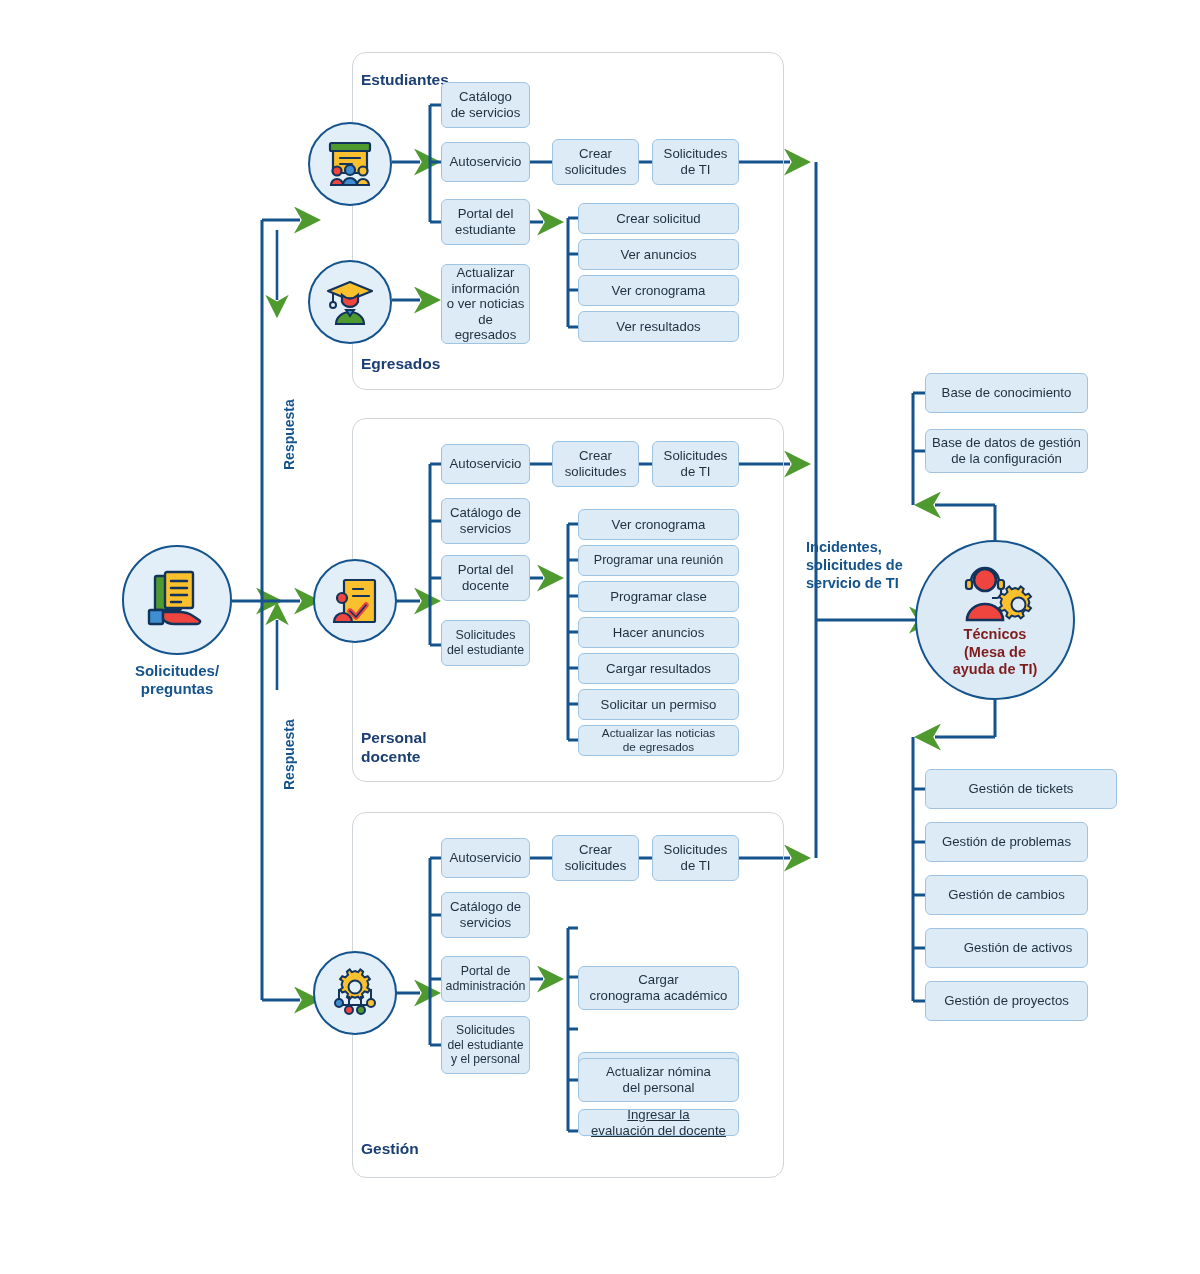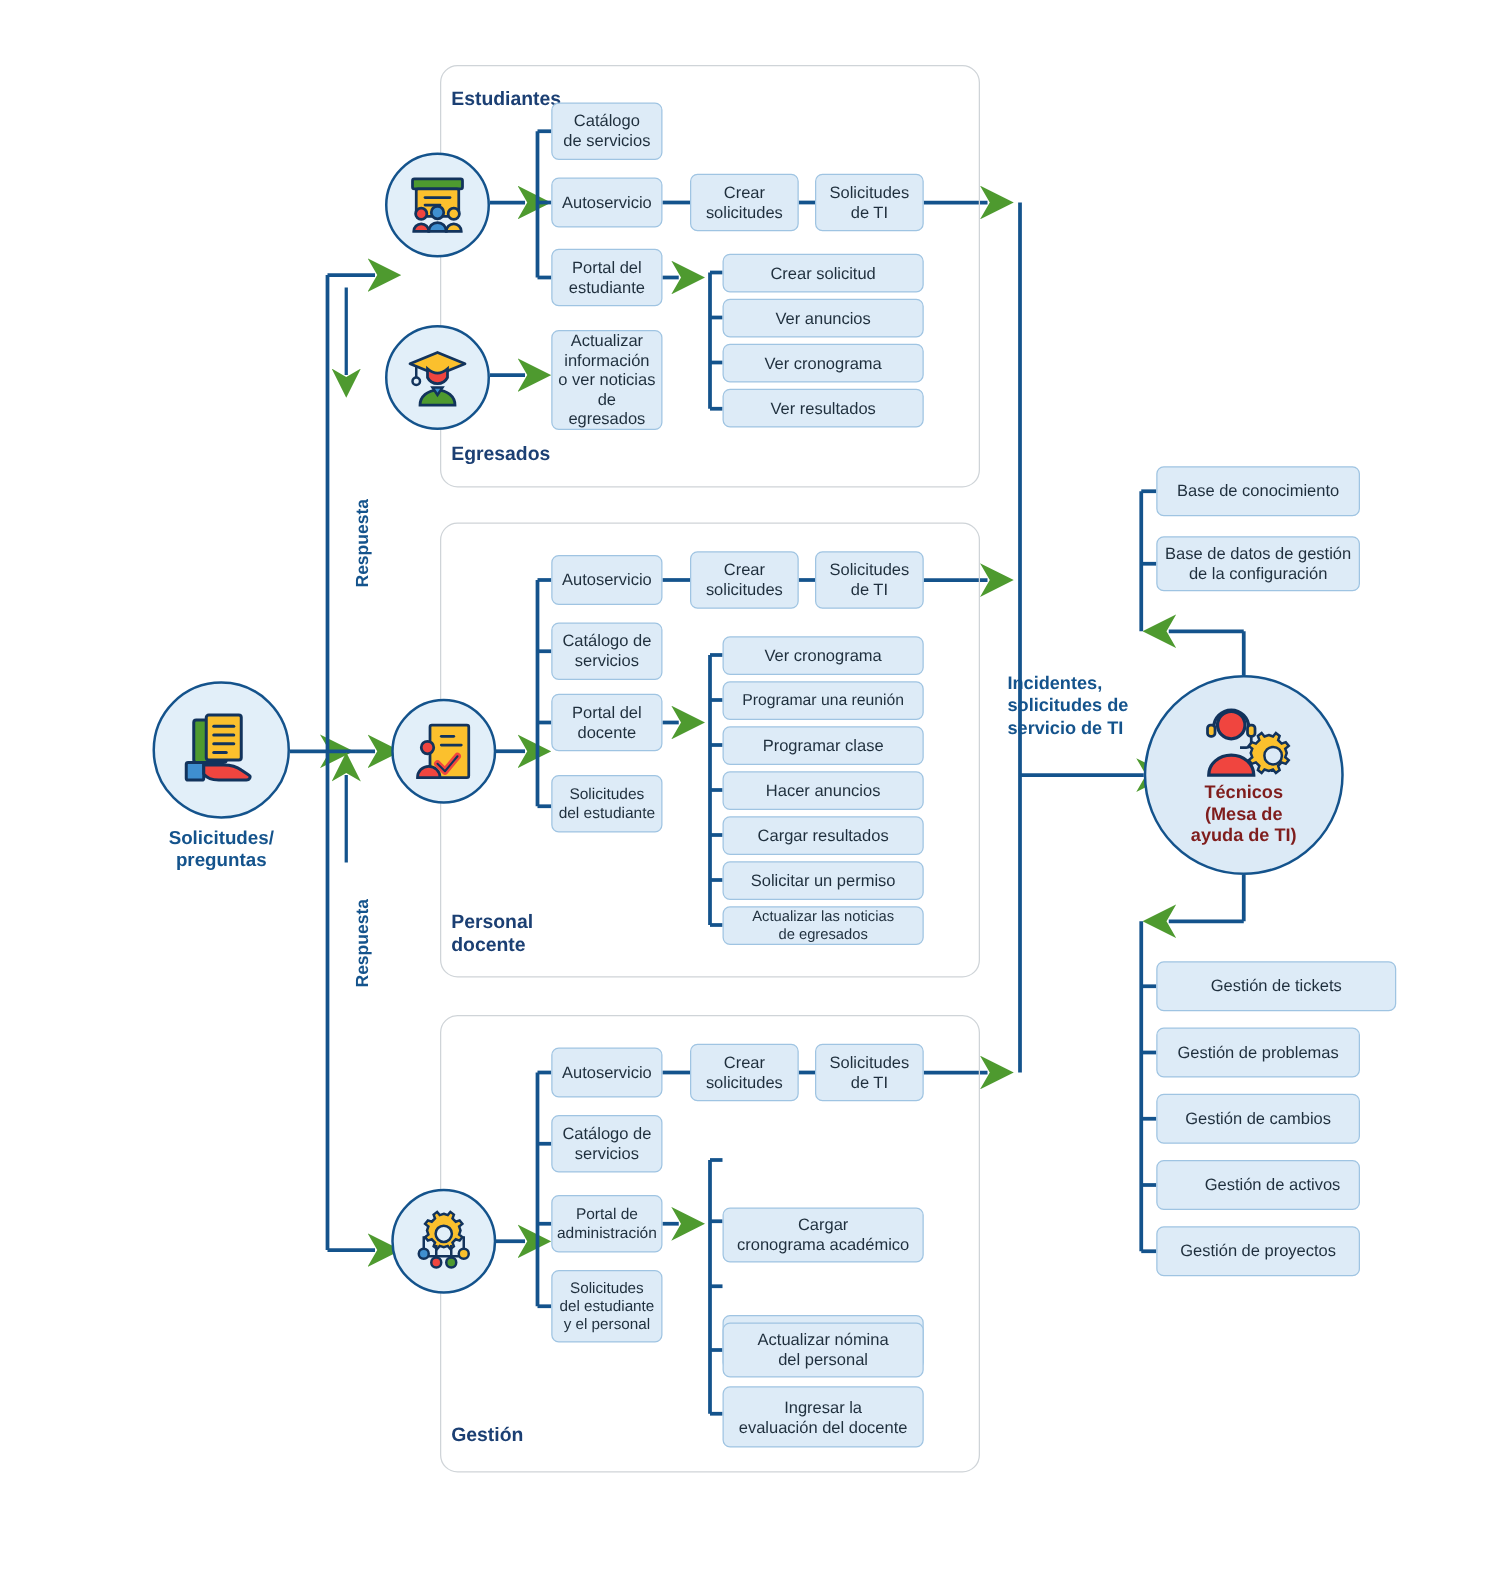--- a/index.html
+++ b/index.html
@@ -282,21 +282,21 @@
   <div class="node" style="left:441px;top:1016px;width:89px;height:58px;white-space:pre-line;font-size:12.2px;">Solicitudes
 del estudiante
 y el personal</div>
 
   <div class="node" style="left:578px;top:955px;width:161px;height:44px;white-space:pre-line;margin-top:11px;">Cargar
 cronograma académico</div>
   <div class="node" style="left:578px;top:1052px;width:161px;height:44px;white-space:pre-line;">Cargar cronograma
 del personal</div>
   <div class="node" style="left:578px;top:1058px;width:161px;height:44px;white-space:pre-line;">Actualizar nómina
 del personal</div>
-  <div class="node" style="left:578px;top:1109px;width:161px;height:49px;white-space:pre-line;">Ingresar la
+  <div class="node" style="left:578px;top:1109px;width:161px;height:27px;white-space:pre-line;text-decoration:underline;">Ingresar la
 evaluación del docente</div>
 
   <div class="flowlabel" style="left:806px;top:538px;width:120px;">Incidentes,
 solicitudes de
 servicio de TI</div>
 
   <div class="node" style="left:925px;top:373px;width:163px;height:40px;">Base de conocimiento</div>
   <div class="node" style="left:925px;top:429px;width:163px;height:44px;white-space:pre-line;">Base de datos de gestión
 de la configuración</div>
 

